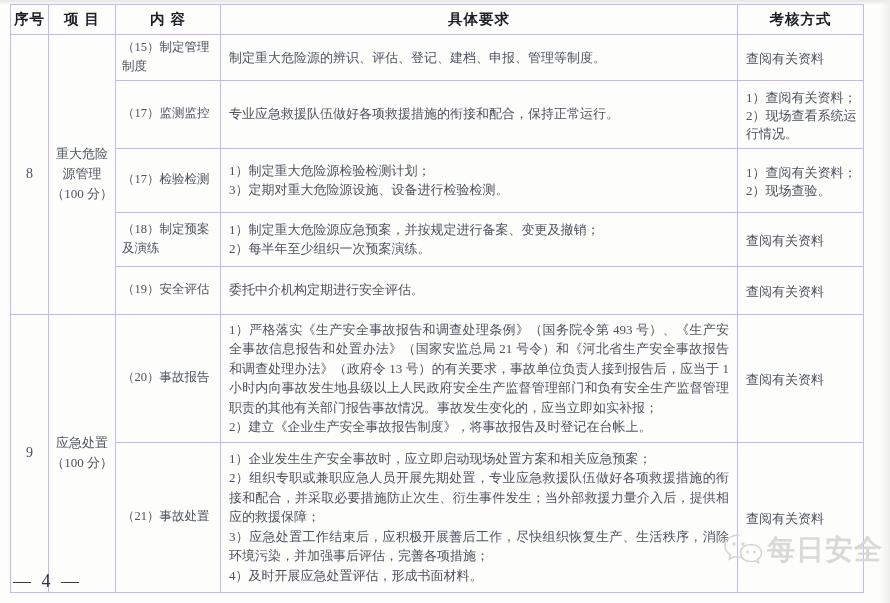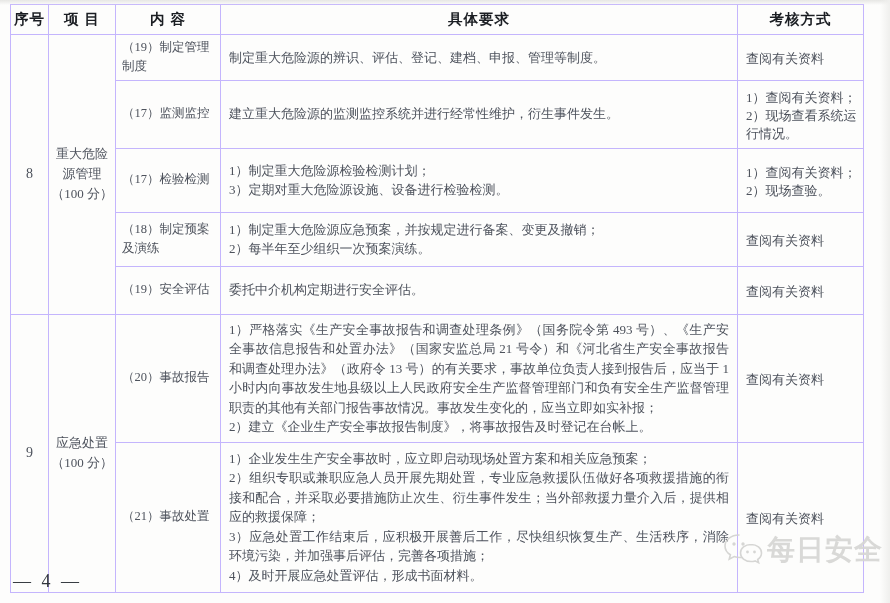--- a/index.html
+++ b/index.html
@@ -100,27 +100,27 @@
         <th>具体要求</th>
         <th>考核方式</th>
       </tr>
     </thead>
     <tbody>
         <tr data-row="0">
           <td class="seq" rowspan="5">8</td>
           <td class="project" rowspan="5">重大危险
 源管理
 （100 分）</td>
-          <td class="content">（19）制定管理制度</td>
+          <td class="content">（15）制定管理制度</td>
           <td class="req">制定重大危险源的辨识、评估、登记、建档、申报、管理等制度。</td>
           <td class="assess">查阅有关资料</td>
         </tr>
         <tr data-row="1">
           <td class="content">（17）监测监控</td>
-          <td class="req">建立重大危险源的监测监控系统并进行经常性维护，衍生事件发生。</td>
+          <td class="req">专业应急救援队伍做好各项救援措施的衔接和配合，保持正常运行。</td>
           <td class="assess">1）查阅有关资料；
 2）现场查看系统运行情况。</td>
         </tr>
         <tr data-row="2">
           <td class="content">（17）检验检测</td>
           <td class="req">1）制定重大危险源检验检测计划；
 3）定期对重大危险源设施、设备进行检验检测。</td>
           <td class="assess">1）查阅有关资料；
 2）现场查验。</td>
         </tr>

